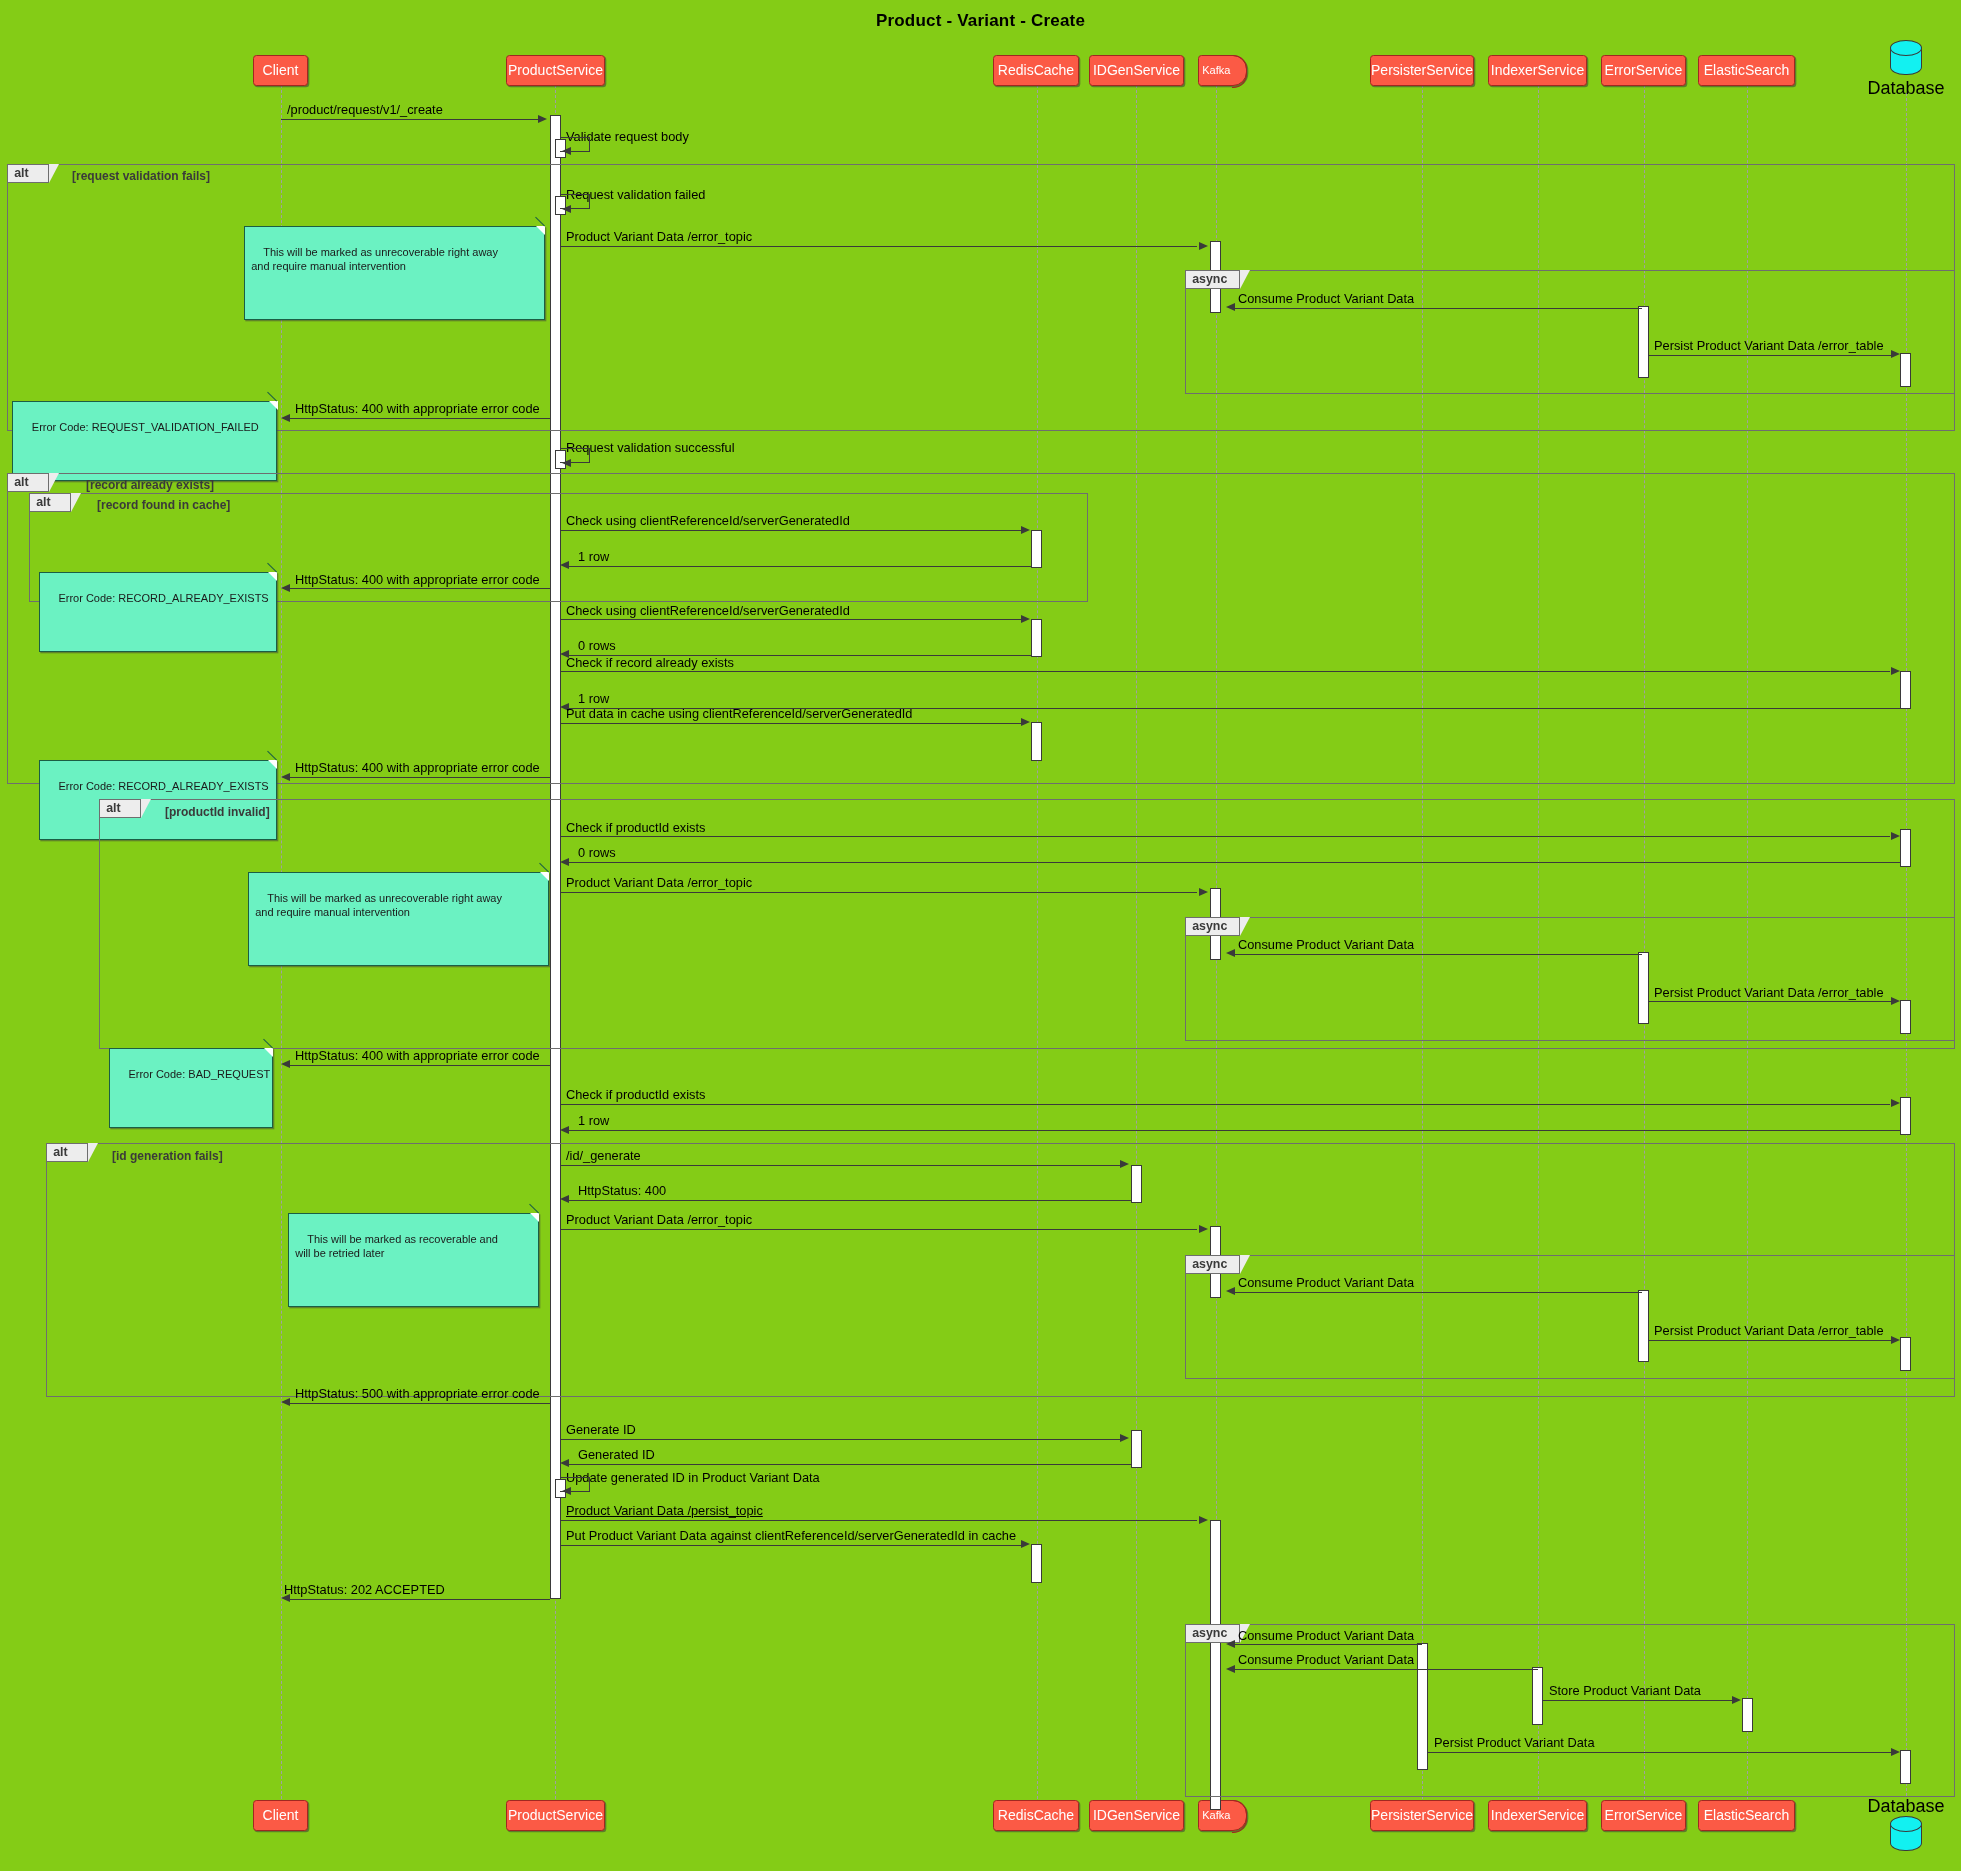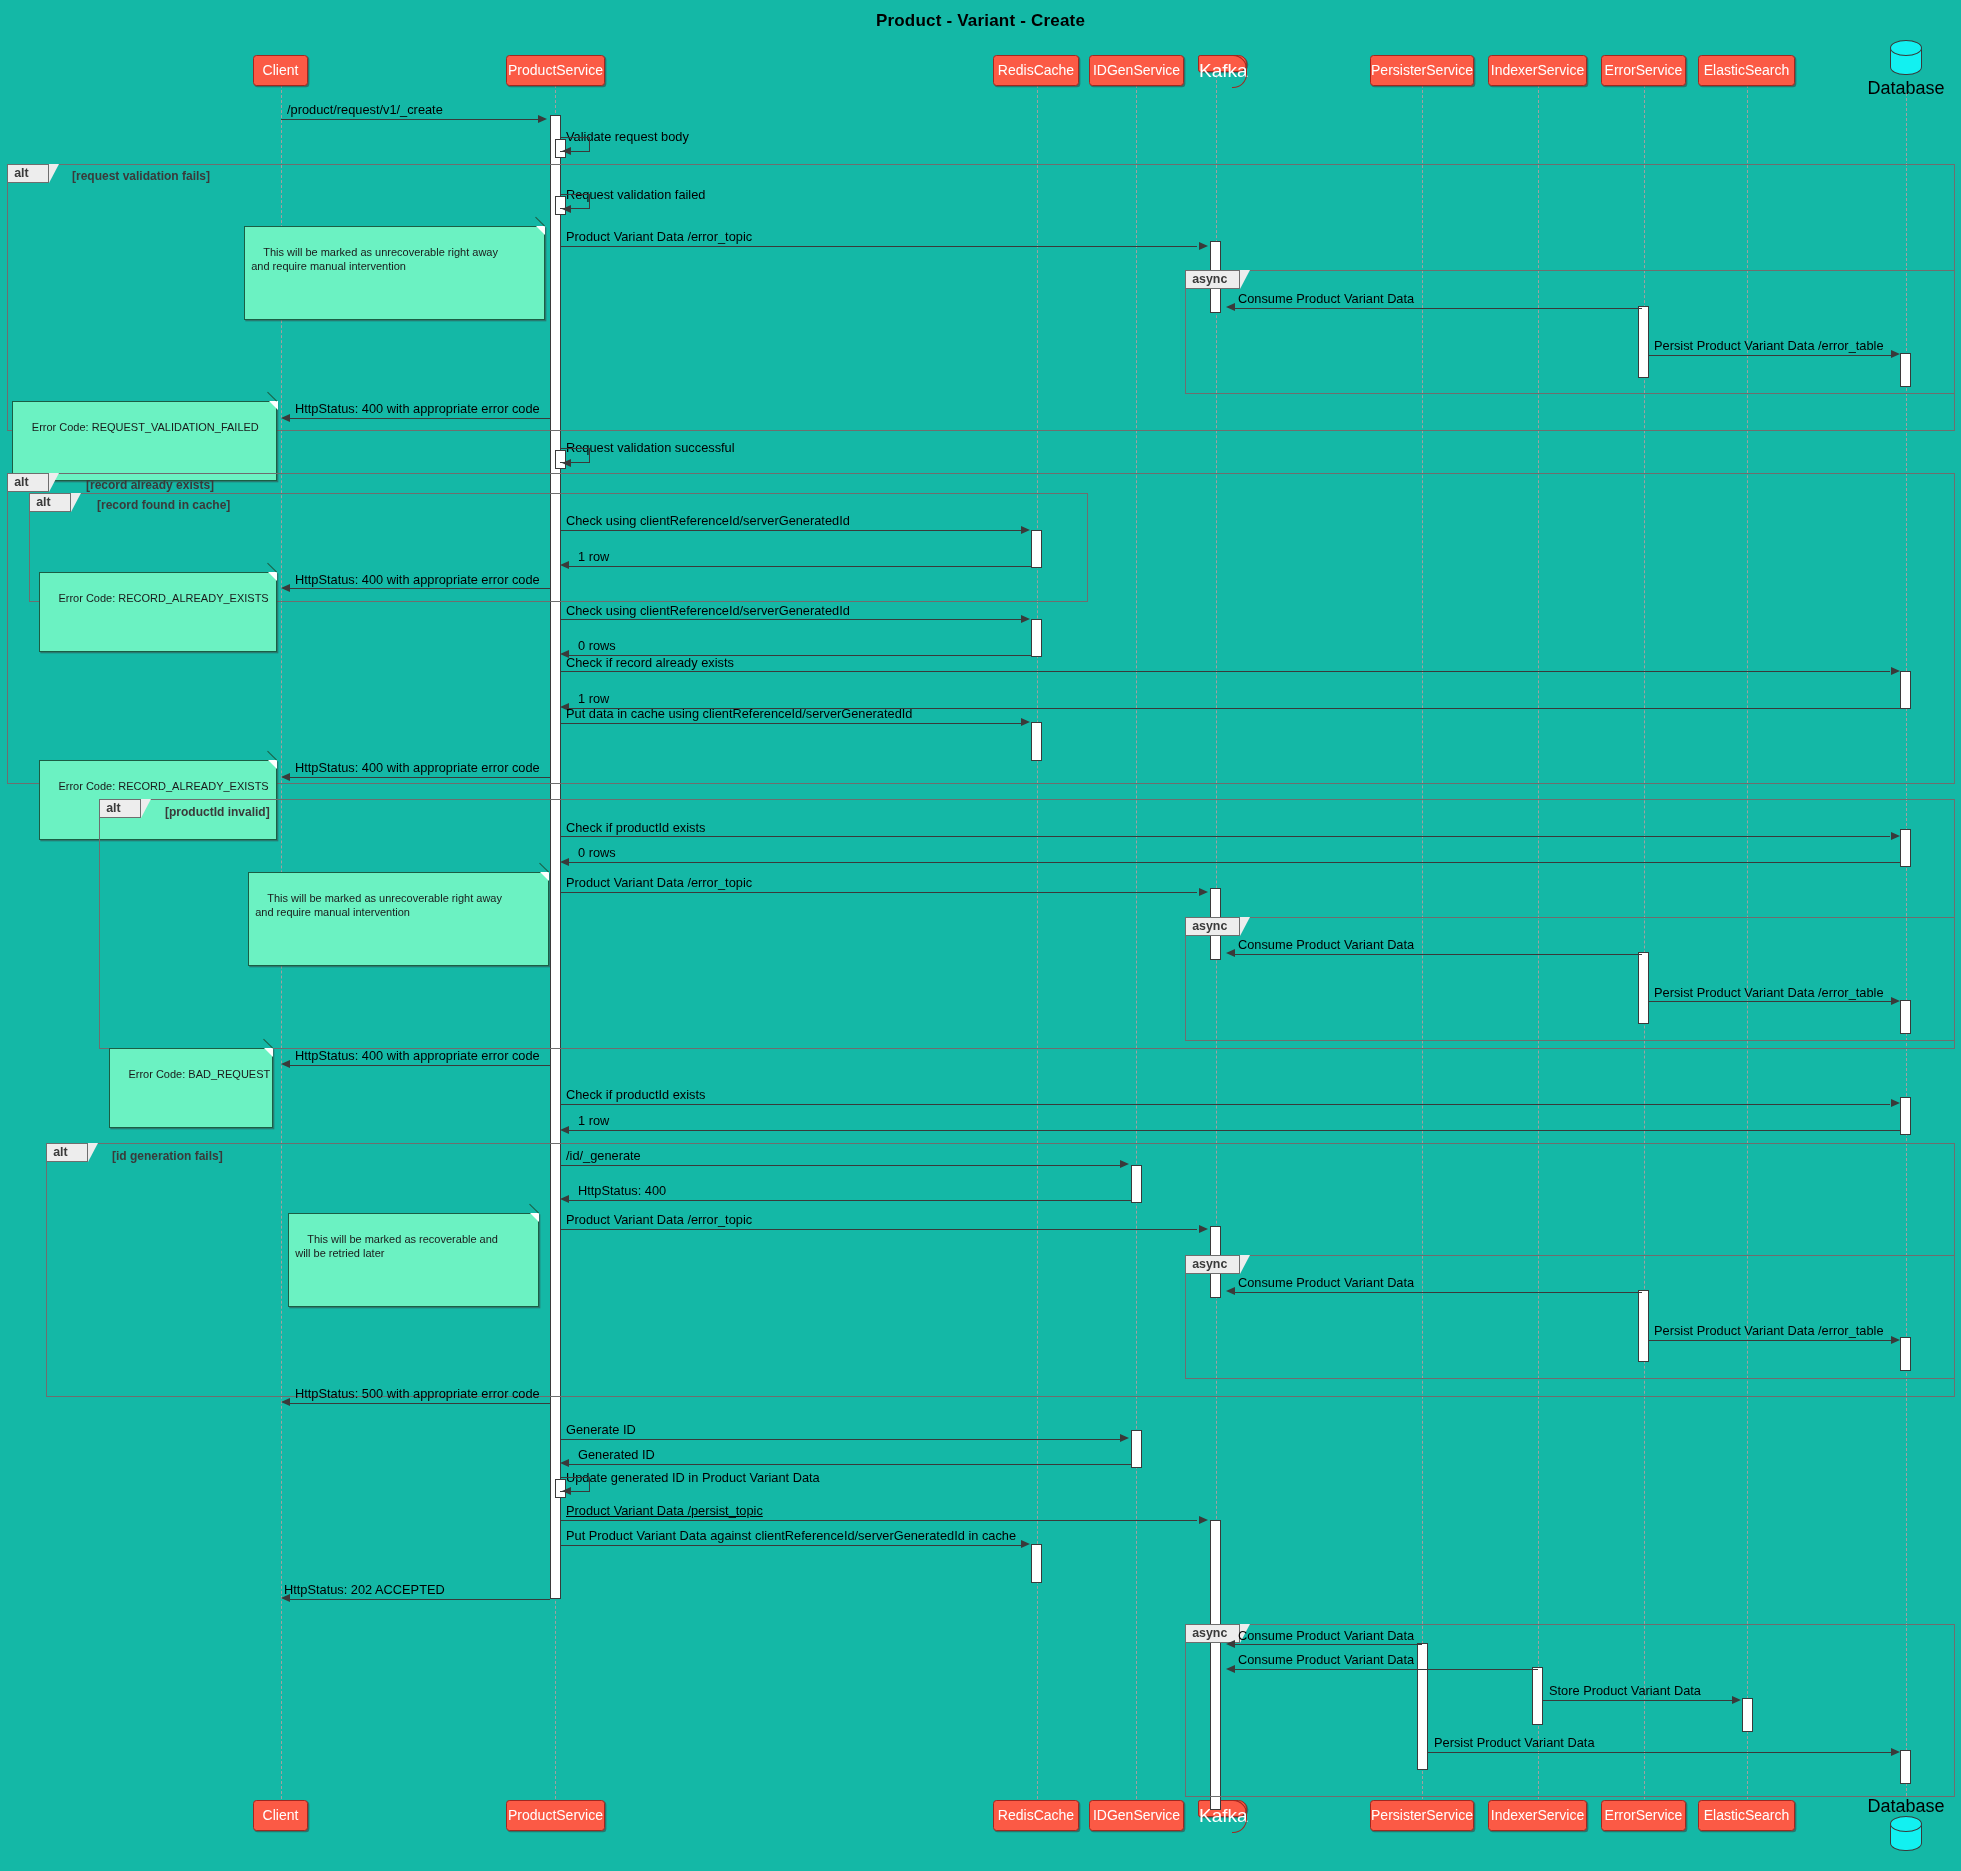--- a/index.html
+++ b/index.html
@@ -1,30 +1,30 @@
 <!DOCTYPE html>
 <html style="font-size:14px"><head>
 <meta charset="utf-8">
 <style>
   html,body{margin:0;padding:0;background:#fff;}
   body{font-family:"Liberation Sans",sans-serif;}
-  #canvas{position:relative;width:1961px;height:1871px;background:#14b8a6;overflow:hidden;}
+  #canvas{position:relative;width:1961px;height:1871px;background:#84cc16;overflow:hidden;}
 
   .title{position:absolute;left:0;top:10.6px;width:1961px;text-align:center;
          font-size:17px;font-weight:bold;color:#000;letter-spacing:0.2px;}
 
   
   .pbox{position:absolute;box-sizing:border-box;height:31px;
         background:#FB5A45;border:1.3px solid #A02820;border-radius:3.5px;
         color:#fff;font-size:14px;line-height:29px;text-align:center;
         box-shadow:1.3px 1.3px 0 rgba(60,60,60,.55);}
-  .pqueue{position:absolute;box-sizing:border-box;height:17px;
+  .pqueue{position:absolute;box-sizing:border-box;height:31px;
         background:#FB5A45;border:1.3px solid #A02820;
         border-radius:3.5px 14px 14px 3.5px;
-        color:#fff;font-size:19px;line-height:29px;text-align:center;padding-right:12.4px;
+        color:#fff;font-size:11px;line-height:29px;text-align:center;padding-right:12.4px;
         box-shadow:1.3px 1.3px 0 rgba(60,60,60,.55);}
   .pqueue:after{content:"";position:absolute;right:-0.9px;top:-1.3px;width:14px;height:31px;
         border:1.3px solid #A02820;border-left:none;border-radius:0 14px 14px 0;
         background:transparent;}
 
   .dbshape{position:absolute;width:32px;height:37px;}
   .dbshape .body{position:absolute;left:0;top:7px;width:30px;height:26.5px;
         background:#12F1F1;border:1.3px solid #3A3A3A;border-top:none;
         border-radius:0 0 15px 15px/0 0 8px 8px;}
   .dbshape .top{position:absolute;left:0;top:0;width:30px;height:14px;

